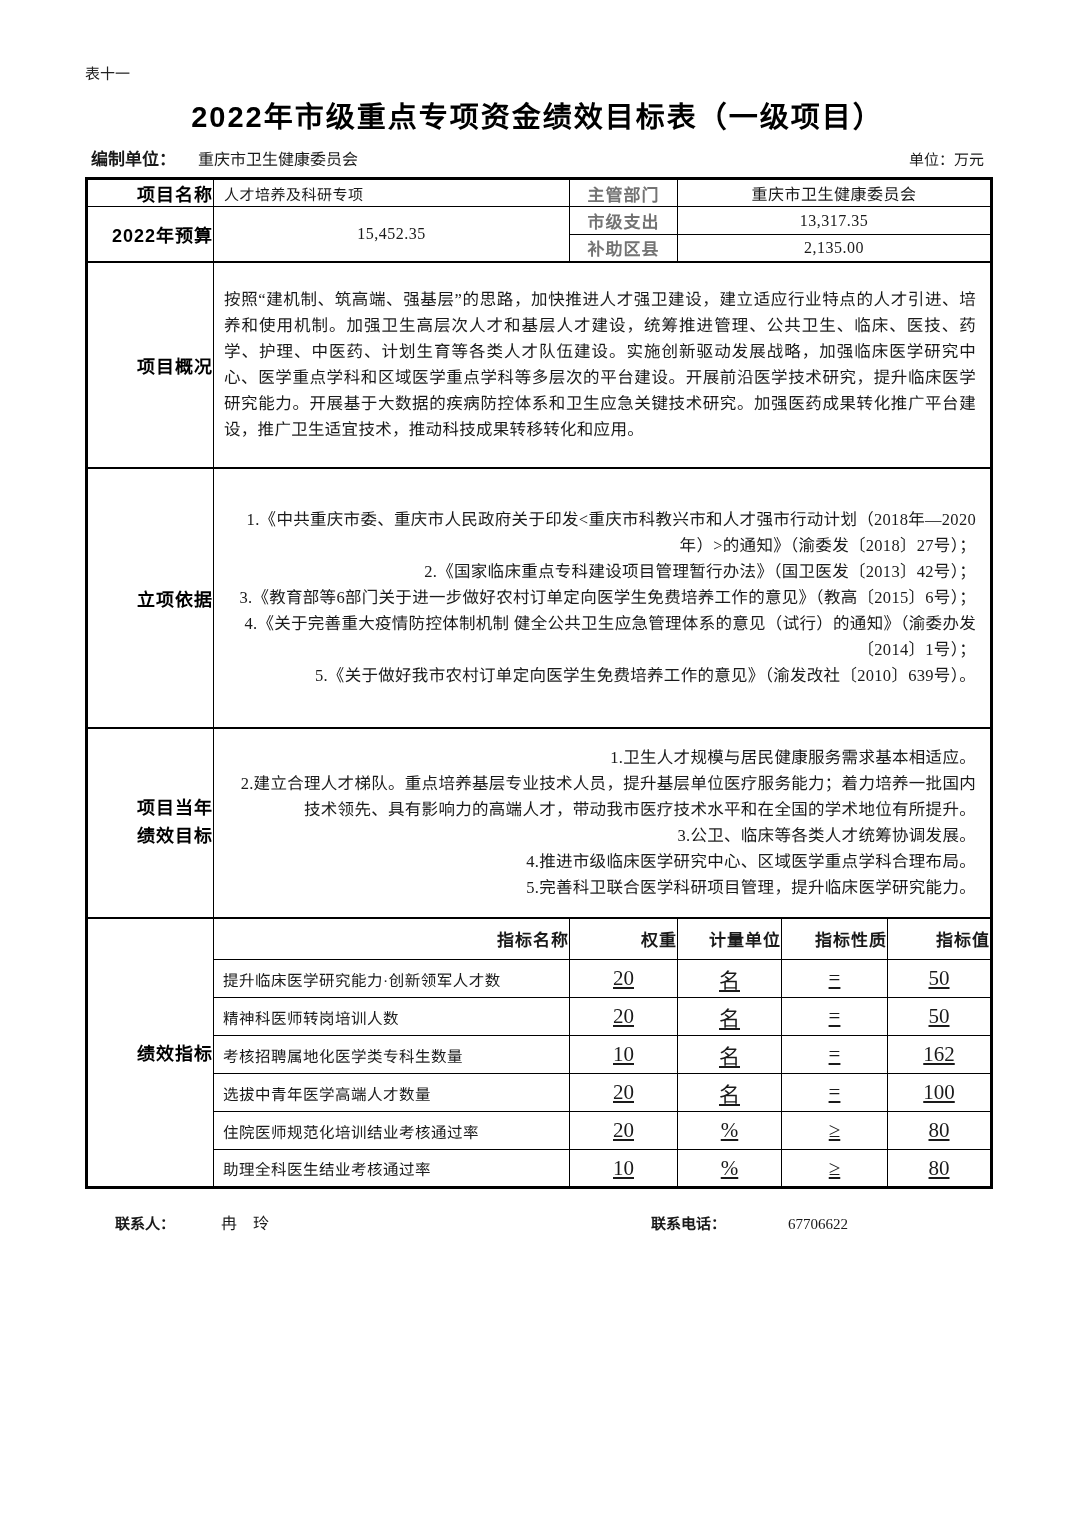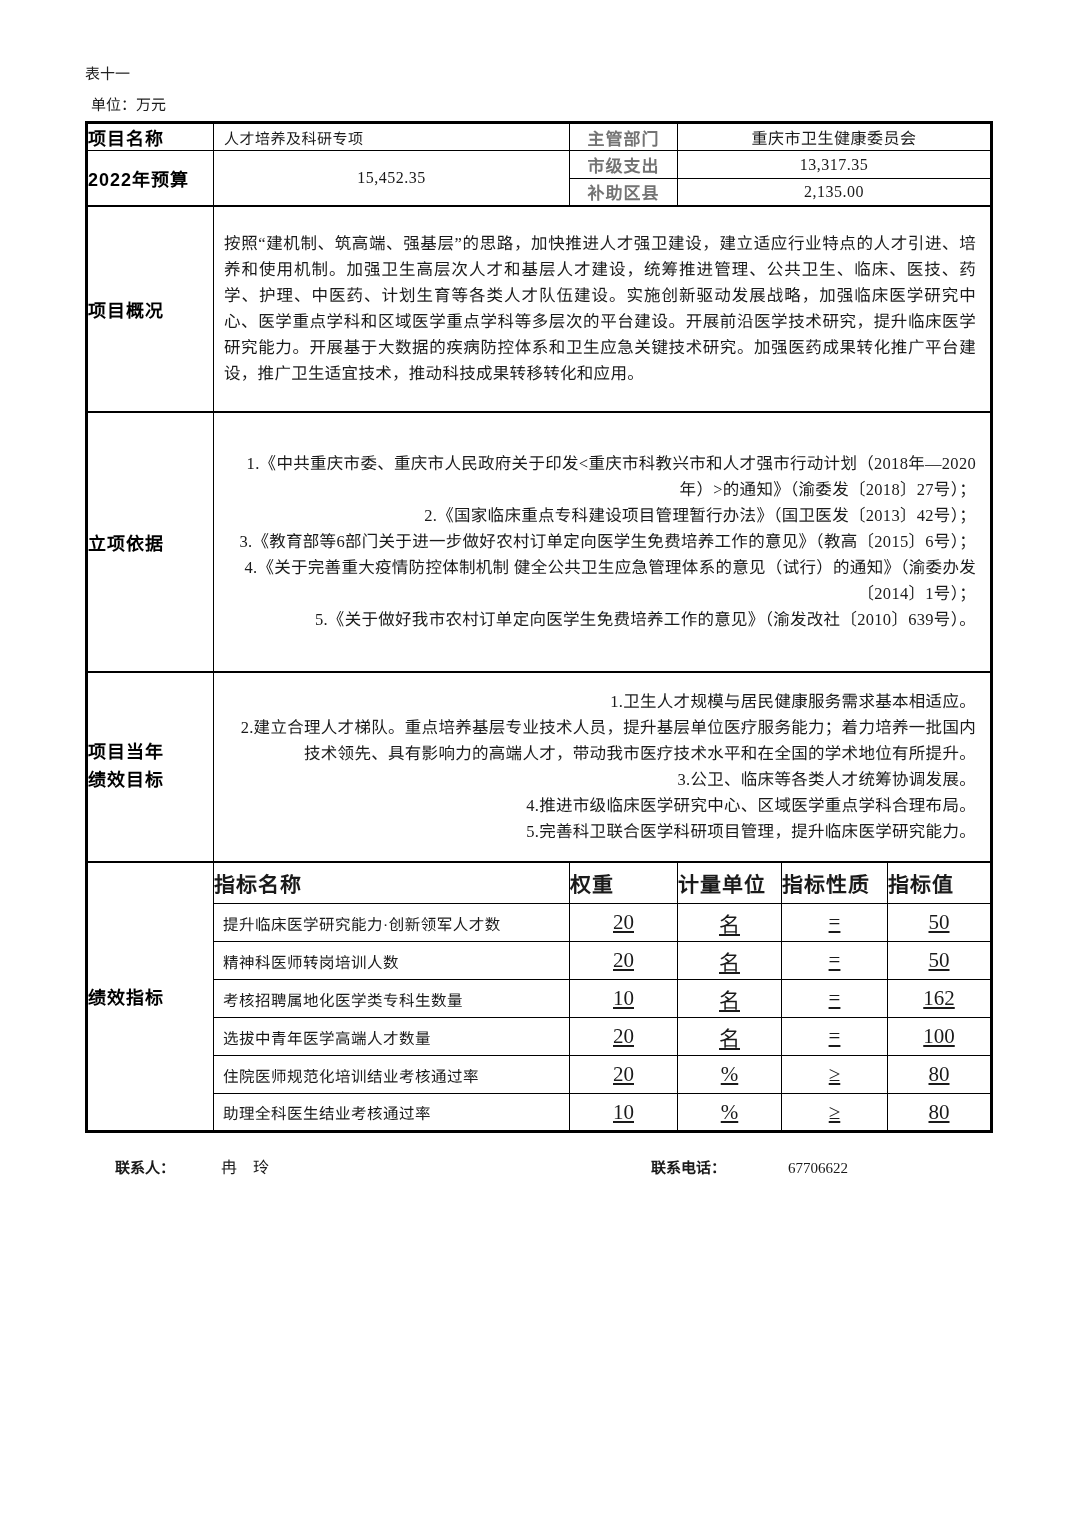--- a/index.html
+++ b/index.html
@@ -64,21 +64,21 @@
     border: 1.5px solid #000;
     vertical-align: middle;
     overflow: hidden;
   }
   tr.section-top td { border-top-width: 2px; }
 
   td.lbl {
     font-family: "Liberation Sans", sans-serif;
     font-weight: bold;
     font-size: 18px;
-    text-align: left;
+    text-align: right;
     letter-spacing: 1px;
     color: #000;
   }
   td.lbl-inner {
     font-family: "Liberation Sans", sans-serif;
     font-weight: bold;
     font-size: 17px;
     text-align: center;
     letter-spacing: 1px;
     color: #737373;
@@ -99,22 +99,22 @@
     font-size: 16.5px;
     line-height: 26px;
     letter-spacing: 0.3px;
     text-align: justify;
   }
   .body-lines div { font-size: 16.5px; line-height: 26px; letter-spacing: 0.3px; text-align: right; }
 
   td.ind-h {
     font-family: "Liberation Sans", sans-serif;
     font-weight: bold;
-    font-size: 21px;
-    text-align: left;
+    font-size: 17px;
+    text-align: right;
     letter-spacing: 1px;
   }
   td.ind-name {
     font-size: 15.5px;
     padding-left: 9px;
     text-align: left;
     letter-spacing: 0.5px;
   }
   td.ind-c { text-align: center; font-size: 21px; text-decoration: underline; }
 
@@ -134,22 +134,27 @@
   .phone-value { margin-left: 62px; font-size: 15px; font-family: "Liberation Serif", serif; }
 </style>
 </head>
 <body>
 
 <div class="page">
   <div class="content">
 
     <div class="table-label">表十一</div>
 
+    <div class="title">2022年市级重点专项资金绩效目标表（一级项目）</div>
 
     <div class="meta-row">
+      <div class="meta-left">
+        <span class="prepared-label">编制单位：</span>
+        <span class="prepared-value">重庆市卫生健康委员会</span>
+      </div>
       <div class="unit-label">单位：万元</div>
     </div>
 
     <table class="main">
       <colgroup>
         <col style="width:127px">
           <col style="width:356px">
           <col style="width:108px">
         <col style="width:104px">
           <col style="width:106px">

